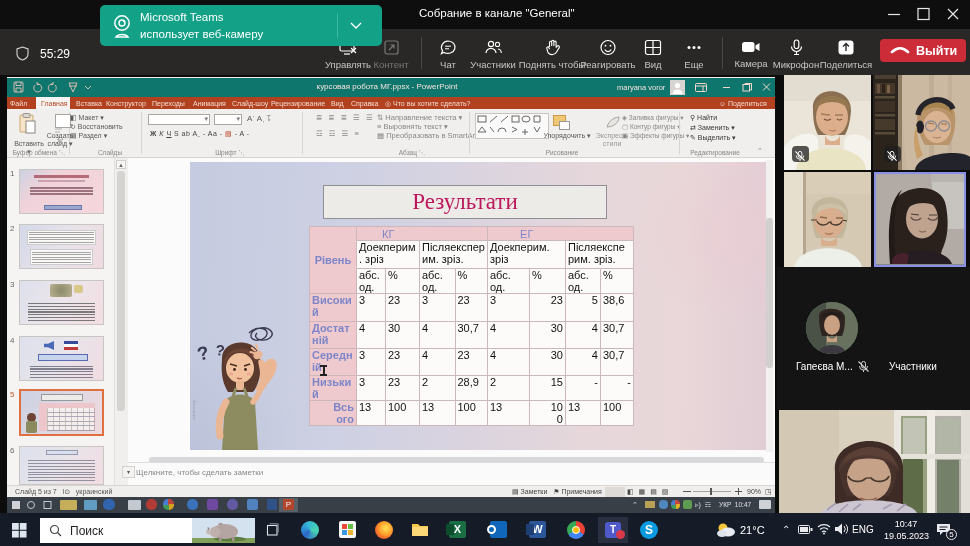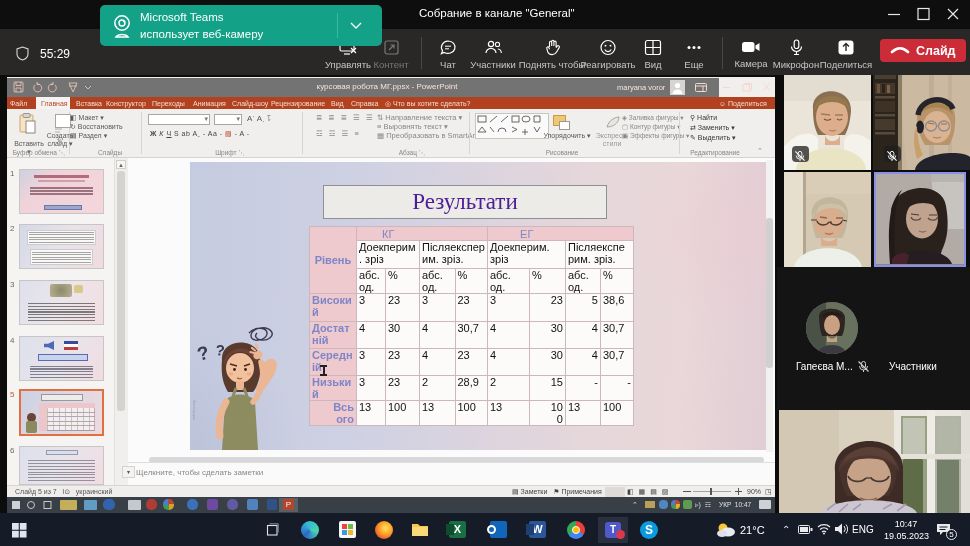--- a/index.html
+++ b/index.html
@@ -18,38 +18,38 @@
   .tlabel { color:#c8c6c4; font-size:9.5px; white-space:nowrap; }
 
   
   #notif { left:100px; top:5px; width:282px; height:41px; background:#13a188; border-radius:5px; color:#fff; z-index:30; }
 
   
   #stage { left:0; top:75px; width:970px; height:438px; background:#0c0c0c; }
   #screen { left:7px; top:2px; width:768px; height:436px; background:#f1efee; overflow:hidden; }
 
   
-  #ppt-title { left:0; top:1px; width:712px; height:19px; background:#737373; }
+  #ppt-title { left:0; top:1px; width:776px; height:19px; background:#0f766e; }
   #ppt-tabs  { left:0; top:20px; width:768px; height:12px; background:#b2421f; }
   #ppt-ribbon{ left:0; top:32px; width:768px; height:49px; background:#f1efee; border-bottom:1px solid #d5d2cf; }
   #ppt-body  { left:0; top:81px; width:768px; height:327px; background:#fff; }
   #thumbs { left:0; top:0; width:121px; height:327px; background:#f6f4f3; }
   #slide-area { left:121px; top:0; width:647px; height:327px; background:#fcfbfb; }
   #slide { left:62px; top:4px; width:576px; height:288px;
            background:
              radial-gradient(130px 90px at 345px 135px, rgba(238,196,202,.45), rgba(238,196,202,0) 70%),
              radial-gradient(160px 120px at 560px 70px, rgba(235,203,210,.55), rgba(235,203,210,0) 75%),
              radial-gradient(140px 150px at 0px 288px, rgba(175,185,210,.45), rgba(175,185,210,0) 80%),
              linear-gradient(92deg, #c5cbe0 0%, #cfd1e3 30%, #dcd4de 52%, #e6d7da 70%, #e9d7d9 85%, #e1cdd5 100%); }
   #ppt-status { left:0; top:408px; width:768px; height:12px; background:#f0eded; border-top:1px solid #d8d5d2; }
   #ptaskbar { left:0; top:420px; width:768px; height:16px; background:#3a434d; filter:saturate(0.82) brightness(0.95); }
 
   
   #stitle { left:133px; top:23px; width:284px; height:34px; background:#ecebe7; border:1px solid #8f9094;
-            text-align:center; font-family:"Liberation Serif", serif; font-size:23px; color:#4c1d95; line-height:32px;}
+            text-align:center; font-family:"Liberation Serif", serif; font-size:23px; color:#be185d; line-height:32px;}
 
   
   #rtable { left:119px; top:64px; border-collapse:collapse; table-layout:fixed; font-size:11px; color:#111; }
   #rtable td { border:1px solid #cbb7bc; padding:0 2px; vertical-align:top; line-height:12px; background:#fdfbf9; overflow:hidden;}
   #rtable td.h { background:#eec9cd; color:#7d86c9; font-weight:bold; }
   #rtable td.hc { text-align:center; vertical-align:middle; }
   #rtable td.r { text-align:right; }
 
   
   .vid { position:absolute; overflow:hidden; background:#888; }
@@ -177,21 +177,21 @@
         <rect x="1.5" y="1.5" width="15" height="14" rx="3" fill="#fff"></rect>
         <path d="M9 12 V5 M6 7.5 L9 4.5 L12 7.5" fill="none" stroke="#292827" stroke-width="1.4"></path>
       </svg>
     <span class="tlabel">Поделиться</span>
   </div>
 
   <div class="abs" style="left:880px;top:10px;width:86px;height:23px;background:#cc2b38;border-radius:4px;color:#fff;">
     <svg class="abs" style="left:10px;top:7px" width="20" height="9" viewBox="0 0 20 9">
         <path d="M2 6 C7 1 13 1 18 6" fill="none" stroke="#fff" stroke-width="2.6" stroke-linecap="round"></path>
       </svg>
-    <div class="abs" style="left:36px;top:4.5px;font-size:12.5px;font-weight:bold;">Слайд</div>
+    <div class="abs" style="left:36px;top:4.5px;font-size:12.5px;font-weight:bold;">Выйти</div>
   </div>
 </div>
 
 <div class="abs" id="notif">
   <svg class="abs" style="left:11px;top:8px" width="22" height="26" viewBox="0 0 22 26">
     <circle cx="11" cy="10" r="7.2" fill="none" stroke="#fff" stroke-width="1.5"></circle>
     <circle cx="11" cy="10" r="3" fill="none" stroke="#fff" stroke-width="1.4"></circle>
     <circle cx="12.6" cy="8.6" r="0.8" fill="#fff"></circle>
     <path d="M5 24 a6.5 4 0 0 1 12 0 z" fill="none" stroke="#fff" stroke-width="1.5"></path>
   </svg>
@@ -715,20 +715,39 @@
 
 <div class="abs" id="taskbar">
 
   <svg class="abs" style="left:12px;top:10px" width="15" height="15" viewBox="0 0 16 16">
     <rect x="0" y="0" width="7.2" height="7.2" fill="#dde6ee"></rect>
       <rect x="8.3" y="0" width="7.2" height="7.2" fill="#dde6ee"></rect>
       <rect x="0" y="8.3" width="7.2" height="7.2" fill="#dde6ee"></rect>
       <rect x="8.3" y="8.3" width="7.2" height="7.2" fill="#dde6ee"></rect>
   </svg>
 
+  <div class="abs" id="search">
+    <svg style="margin-left:9px" width="13" height="13" viewBox="0 0 13 13">
+        <circle cx="5.5" cy="5.5" r="4" fill="none" stroke="#444" stroke-width="1.2"></circle>
+        <path d="M8.5 8.5 L12 12" stroke="#444" stroke-width="1.2"></path>
+      </svg>
+    <span style="margin-left:8px;font-size:12px;color:#222;">Поиск</span>
+    <svg class="abs" style="left:152px;top:0" width="63" height="25" viewBox="0 0 63 25">
+      <rect width="63" height="25" fill="#d3e2ee"></rect>
+      <rect x="0" y="20" width="63" height="5" fill="#83a058"></rect>
+      <ellipse cx="38" cy="21" rx="16" ry="2.5" fill="#5e7c3e"></ellipse>
+      <ellipse cx="33" cy="13.5" rx="13" ry="7.5" fill="#b5a5a2"></ellipse>
+      <ellipse cx="23" cy="14" rx="5" ry="5.5" fill="#bfb0ad"></ellipse>
+      <path d="M19 12 C15 10 13 12 15 16 L19 17 Z" fill="#c8b9b6"></path>
+      <path d="M16 12.5 l-0.5 -3.5 l2.2 1 z" fill="#8f807d"></path>
+      <path d="M26 7 C27 4 31 4 31 7 Z" fill="#a99896"></path>
+      <rect x="27" y="19" width="2.5" height="4" fill="#a59492"></rect>
+        <rect x="40" y="19" width="2.5" height="4" fill="#a59492"></rect>
+    </svg>
+  </div>
 
   <svg class="abs" style="left:265px;top:10px" width="14" height="14" viewBox="0 0 14 14">
       <rect x="2.5" y="2.5" width="9.5" height="9.5" fill="none" stroke="#dfe3e8" stroke-width="1.1"></rect>
       <path d="M4.5 0.8 H13.2 V9.5" fill="none" stroke="#8a909c" stroke-width="1"></path>
     </svg>
 
   <div class="abs" style="left:301px;top:8px;width:18px;height:18px;border-radius:50%;background:conic-gradient(from 220deg,#2a66c8,#35b8d8,#4ad4b0,#2a66c8);"></div>
 
   <div class="abs" style="left:339px;top:8px;width:17px;height:17px;background:#f5f6f8;border-radius:2px;">
     <div class="abs" style="left:3px;top:3px;width:5px;height:5px;background:#e84a35"></div>

